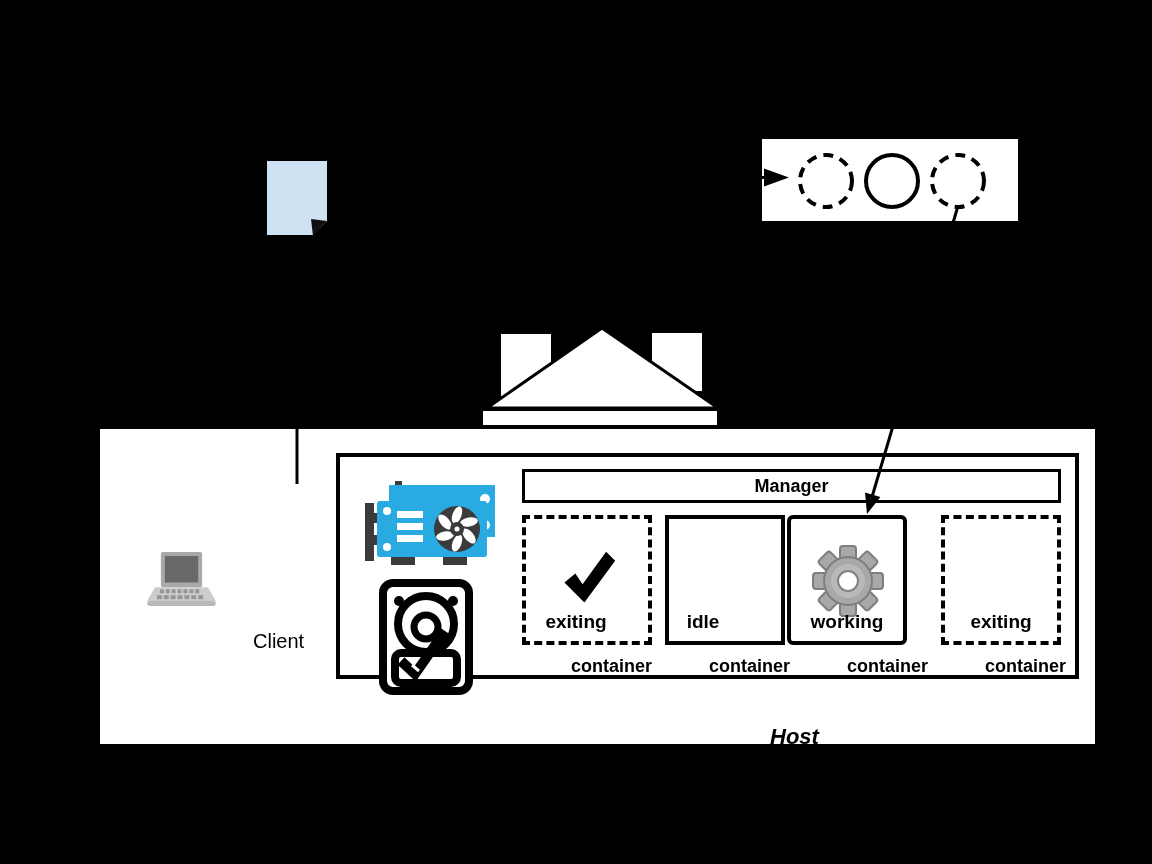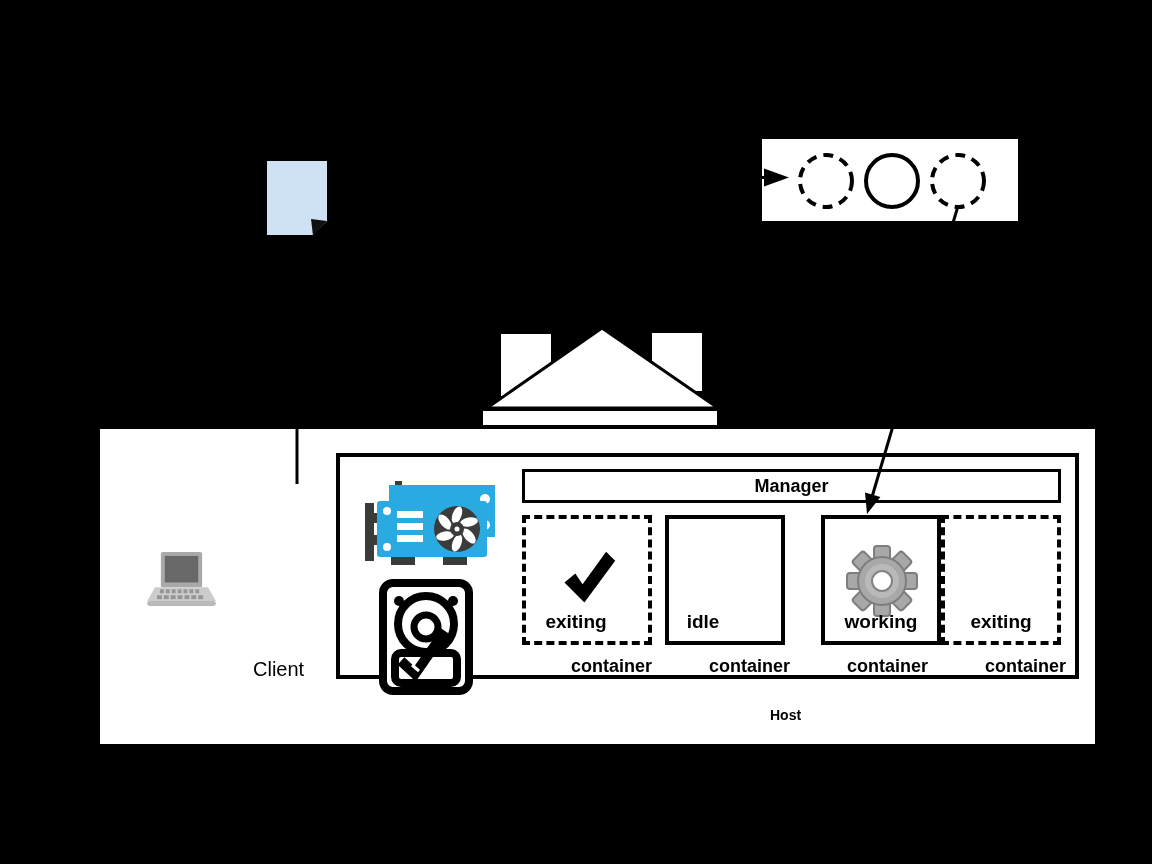--- a/index.html
+++ b/index.html
@@ -5,22 +5,22 @@
   html,body{margin:0;padding:0;background:#000;}
   .canvas{position:relative;width:1152px;height:864px;background:#000;overflow:hidden;
           font-family:"Liberation Sans",sans-serif;color:#000;}
   .abs{position:absolute;}
   
   .doc{left:267px;top:161px;width:60px;height:74px;}
   .lifecycle{left:762px;top:139px;width:256px;height:82px;background:#fff;}
   .house{left:478px;top:326px;width:248px;height:100px;}
   
   .host-box{left:100px;top:429px;width:995px;height:315px;background:#fff;}
-  .client-label{left:153px;top:201px;font-size:20px;margin-top:28px;}
-  .host-label{left:670px;top:278px;font-size:14px;font-weight:bold;}
+  .client-label{left:153px;top:201px;font-size:20px;}
+  .host-label{left:670px;top:295px;font-size:22px;font-weight:bold;font-style:italic;}
   .laptop{left:47px;top:123px;width:69px;height:55px;}
   
   .inner-box{left:236px;top:24px;width:743px;height:226px;border:4px solid #000;box-sizing:border-box;background:#fff;}
   .manager-bar{left:182px;top:12px;width:539px;height:34px;border:3px solid #000;box-sizing:border-box;
                display:flex;align-items:center;justify-content:center;font-size:18px;font-weight:bold;}
   .cbox{top:58px;height:130px;box-sizing:border-box;background:#fff;}
   .cbox.dashed{border:4px dashed #000;}
   .cbox.solid{border:4px solid #000;}
   .state-label{position:absolute;left:0;right:0;bottom:8px;text-align:center;font-size:19px;font-weight:bold;}
   .shift11{transform:translateX(-11px);}
@@ -137,21 +137,21 @@
         <svg class="check" viewBox="0 0 64 60">
           <polygon points="6,36 18,26 26,38 52,2 62,12 28,58" fill="#000"></polygon>
         </svg>
         <div class="state-label shift11">exiting</div>
       </div>
 
       <div class="abs cbox solid" style="left:325px;width:120px;">
         <div class="state-label shift22">idle</div>
       </div>
 
-      <div class="abs cbox solid" style="left:481px;width:120px;">
+      <div class="abs cbox solid" style="left:447px;width:120px;border-radius:6px;">
         <svg class="gear" viewBox="0 0 72 72">
           <g fill="#a8a8a8" stroke="#7e7e7e" stroke-width="2">
             <rect x="28" y="1" width="16" height="14" rx="3" transform="rotate(0 36 36)"></rect>
             <rect x="28" y="1" width="16" height="14" rx="3" transform="rotate(45 36 36)"></rect>
             <rect x="28" y="1" width="16" height="14" rx="3" transform="rotate(90 36 36)"></rect>
             <rect x="28" y="1" width="16" height="14" rx="3" transform="rotate(135 36 36)"></rect>
             <rect x="28" y="1" width="16" height="14" rx="3" transform="rotate(180 36 36)"></rect>
             <rect x="28" y="1" width="16" height="14" rx="3" transform="rotate(225 36 36)"></rect>
             <rect x="28" y="1" width="16" height="14" rx="3" transform="rotate(270 36 36)"></rect>
             <rect x="28" y="1" width="16" height="14" rx="3" transform="rotate(315 36 36)"></rect>

